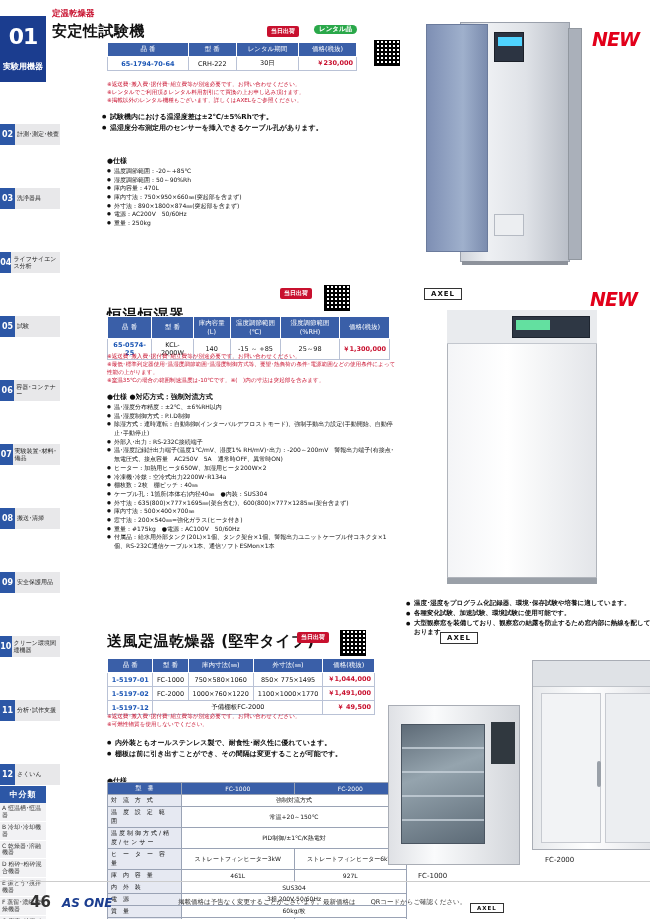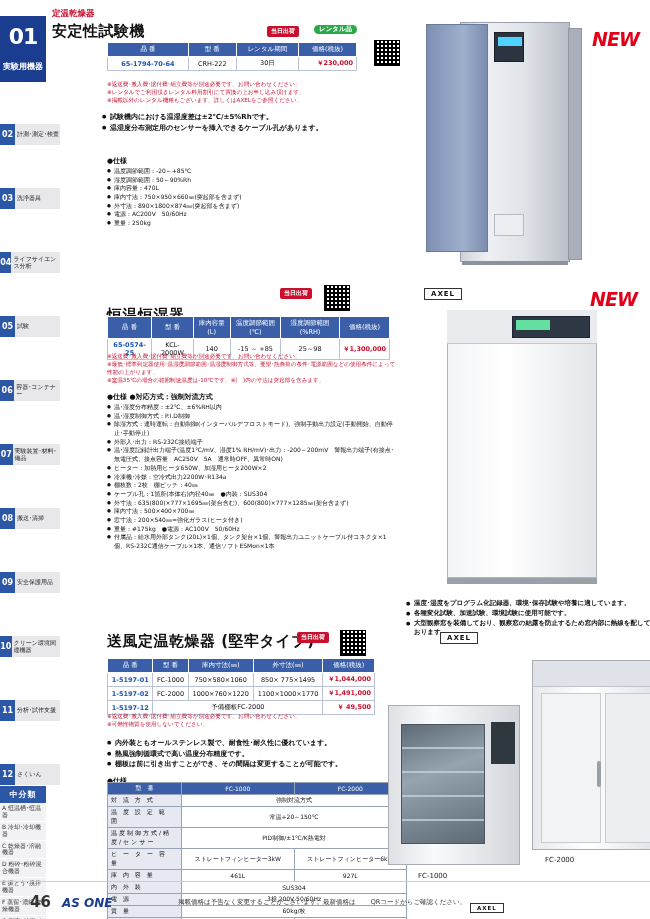--- a/index.html
+++ b/index.html
@@ -453,21 +453,20 @@
       </tbody>
         </table>
 
       <div class="note" style="position:absolute; left:55px; top:712px; width:280px;">
         <div>※返送費･搬入費･据付費･組立費等が別途必要です。お問い合わせください。</div>
         <div>※可燃性物質を使用しないでください。</div>
       </div>
 
       <ul class="feat" style="position:absolute; left:55px; top:734px; width:280px;">
         <li>内外装ともオールステンレス製で、耐食性･耐久性に優れています。</li>
-        <li>熱風強制循環式で高い温度分布精度です。</li>
         <li>棚板は前に引き出すことができ、その間隔は変更することが可能です。</li>
       </ul>
 
       <div class="spec-head" style="position:absolute; left:55px; top:772px;">●仕様</div>
 
       <table class="sp3" style="position:absolute; left:55px; top:782px;">
         <tbody>
             <tr>
           <td class="hd">型　番</td>
           <td class="hd">FC-1000</td>

